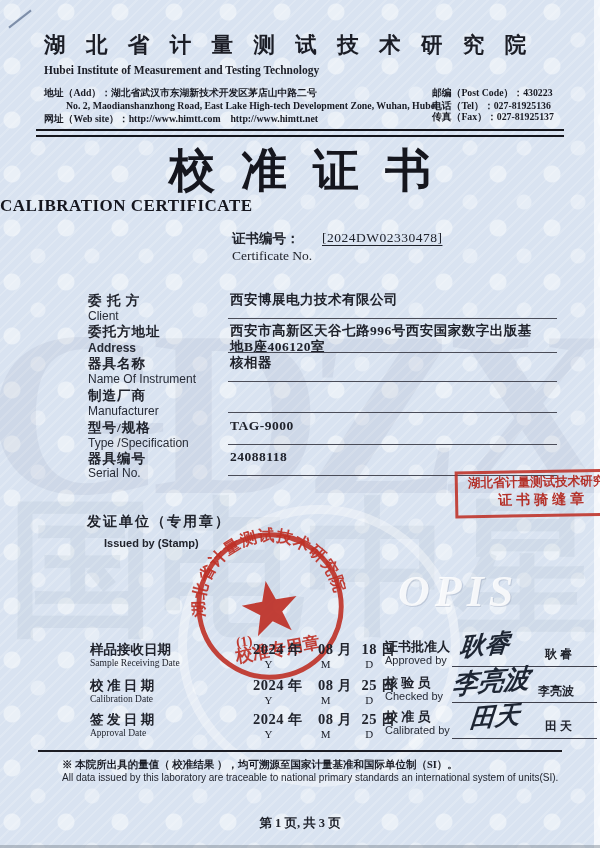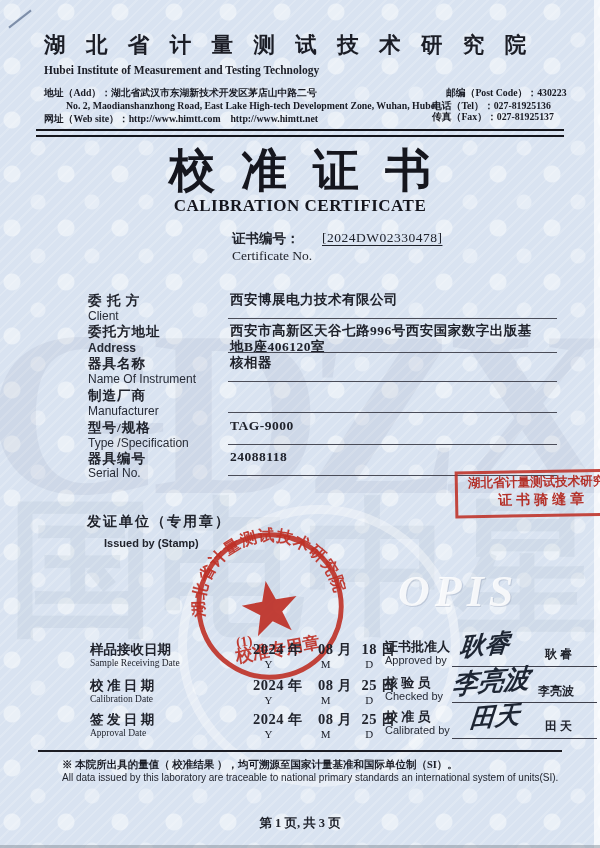--- a/index.html
+++ b/index.html
@@ -26,27 +26,27 @@
     letter-spacing:5px;color:rgba(255,255,255,.85);text-shadow:1px 1px 0 rgba(140,152,175,.35);}
   .staple{left:6px;top:18px;width:28px;height:2px;background:#7d8ea9;transform:rotate(-38deg);}
   .edge-right{left:594px;top:0;width:6px;height:848px;background:rgba(255,255,255,.7);}
   .edge-bottom{left:0;top:845px;width:600px;height:3px;background:rgba(125,132,145,.45);}
 
   
   .inst-cn{left:44px;top:30px;font-size:21.5px;font-weight:700;letter-spacing:7.5px;color:#1b1d26;white-space:pre;}
   .inst-en{left:44px;top:64px;font-size:11.5px;font-weight:700;color:#1b1d26;}
   .contact{font-size:9.8px;font-weight:700;color:#171922;white-space:pre;}
   .c-l1{left:44px;top:87px;} .c-l2{left:66px;top:100px;} .c-l3{left:44px;top:113px;}
-  .c-r1{left:432px;top:87px;margin-left:14px;} .c-r2{left:432px;top:100px;} .c-r3{left:432px;top:111px;}
+  .c-r1{left:432px;top:87px;} .c-r2{left:432px;top:100px;} .c-r3{left:432px;top:111px;}
   .dbl-rule{left:36px;top:129px;width:528px;height:4px;border-top:2.5px solid #15161c;border-bottom:2px solid #15161c;}
 
   
   .title-cn{left:0;top:140px;width:600px;text-align:center;font-size:46px;font-weight:700;
     letter-spacing:26px;padding-left:26px;box-sizing:border-box;color:#15161e;white-space:pre;}
-  .title-en{left:0;top:196px;width:600px;text-align:center;font-size:17px;font-weight:700;
+  .title-en{left:0;top:196px;width:600px;text-align:left;font-size:17px;font-weight:700;
     letter-spacing:.5px;color:#15161e;}
   .certno-cn{left:232px;top:230px;font-size:13.5px;font-weight:700;}
   .certno-val{left:322px;top:230px;font-size:13.5px;letter-spacing:.5px;
     text-decoration:underline;text-underline-offset:3px;}
   .certno-en{left:232px;top:248px;font-size:13.5px;}
 
   
   .f-cn{left:88px;font-size:13.5px;font-weight:700;letter-spacing:1px;white-space:pre;}
   .f-en{left:88px;font-size:12px;color:#272b36;}
   .f-val{left:230px;font-size:13.5px;font-weight:700;letter-spacing:.5px;white-space:pre;}

